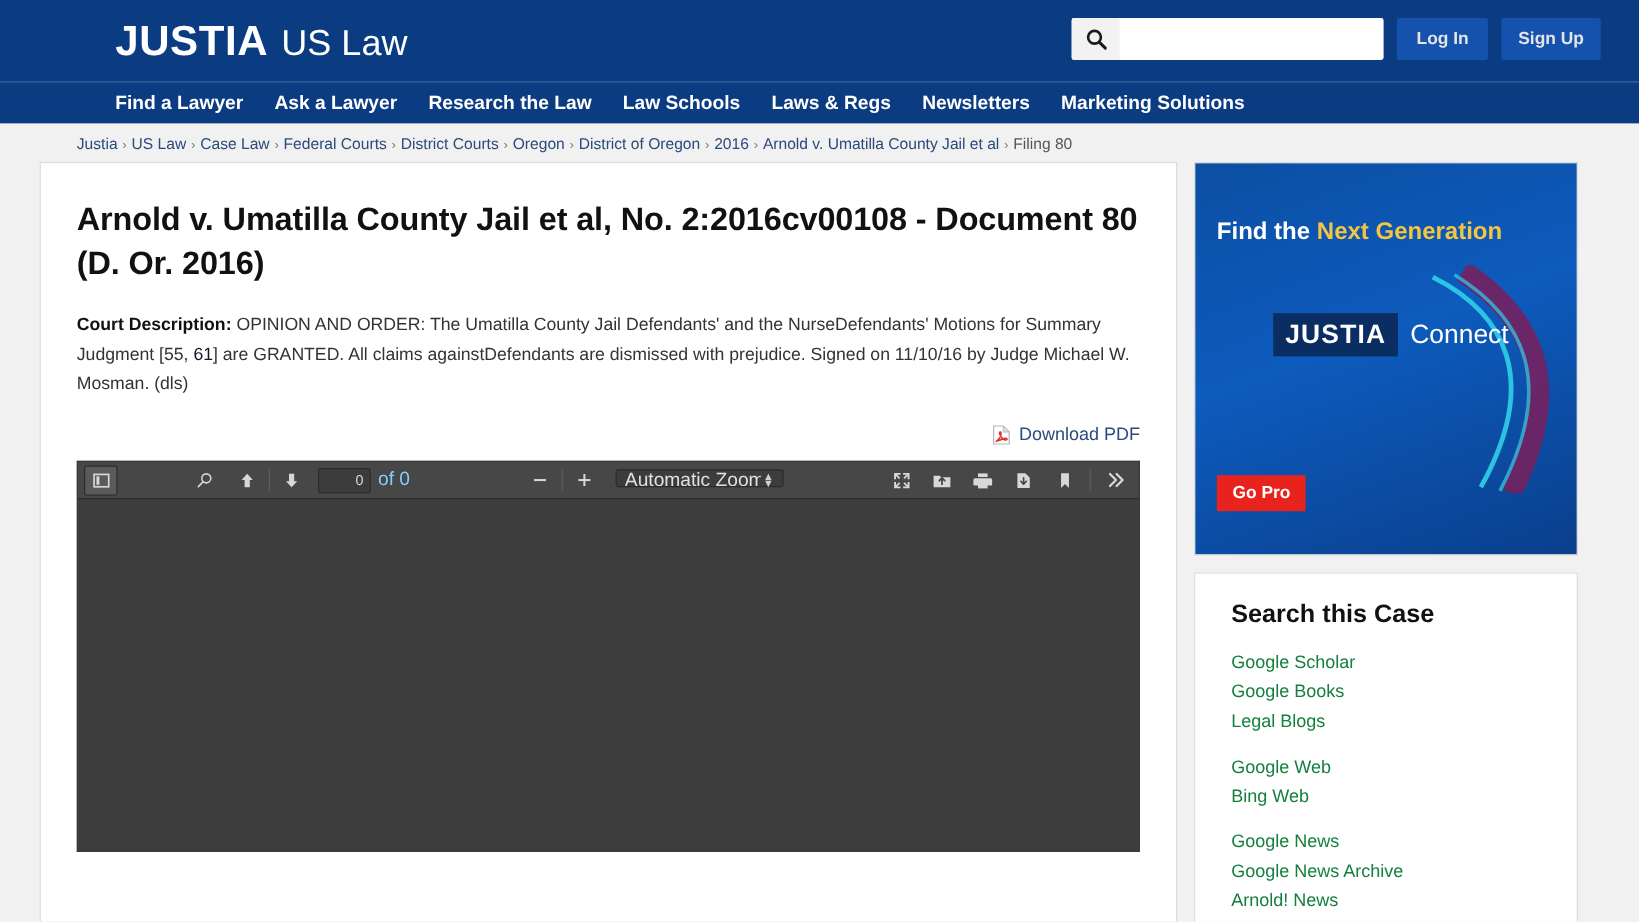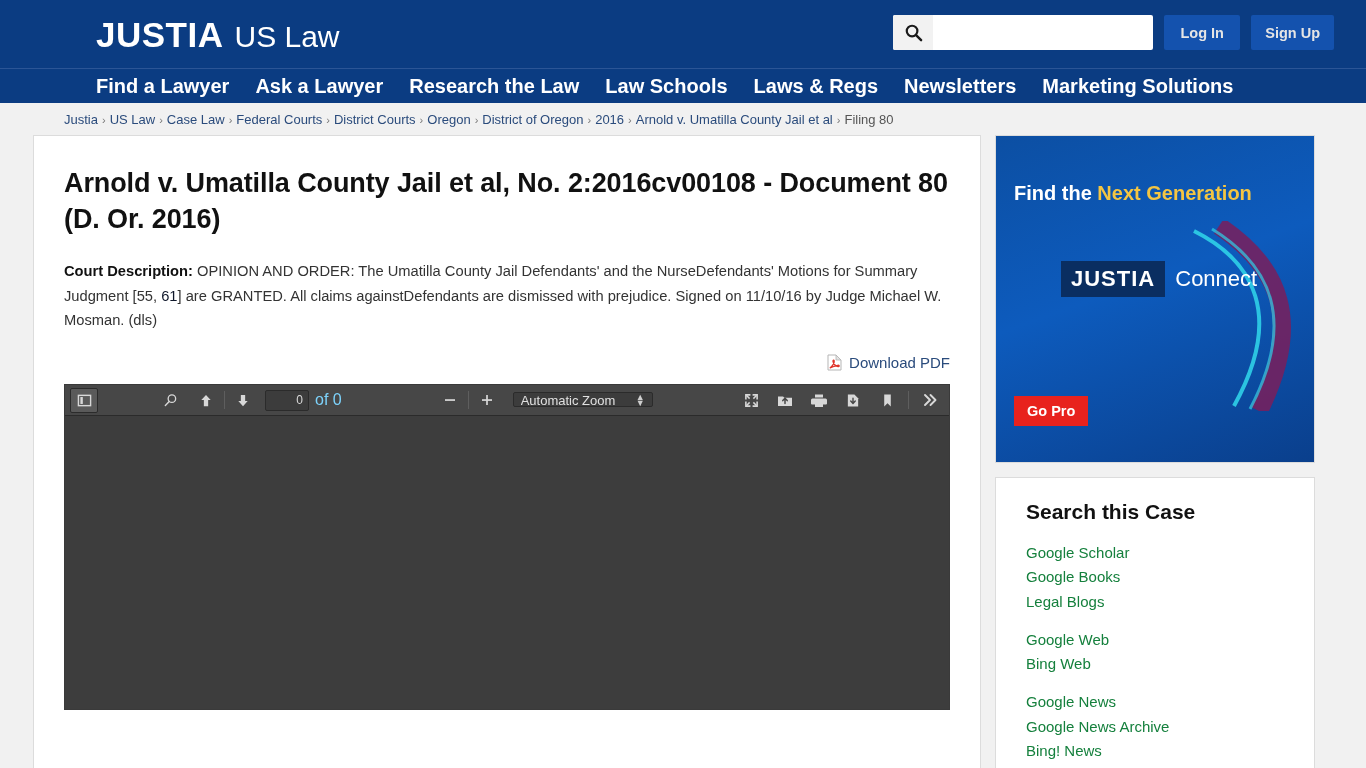--- a/index.html
+++ b/index.html
@@ -110,21 +110,21 @@
     width: 1302px;
     margin: 0 auto;
     height: 35px;
     display: flex;
     align-items: center;
     padding-left: 64px;
     gap: 26px;
   }
   .nav-item {
     color: #ffffff;
-    font-size: 20px;
+    font-size: 16px;
     font-weight: bold;
     text-decoration: none;
     white-space: nowrap;
     cursor: pointer;
   }
 
   
   .breadcrumb-bar {
     background: #f1f1f1;
     height: 32px;
@@ -251,21 +251,21 @@
     font-size: 16px;
     margin-left: 6px;
     white-space: nowrap;
   }
   .zoom-select {
     height: 15px;
     background: #3c3c3c;
     border: 1px solid #2b2b2b;
     border-radius: 2px;
     color: #e0e0e0;
-    font-size: 13px;
+    font-size: 16px;
     padding: 0 18px 0 7px;
     width: 140px;
     font-family: "Liberation Sans", sans-serif;
     outline: none;
     -webkit-appearance: none;
     appearance: none;
     cursor: pointer;
   }
   .zoom-wrap { position: relative; margin-left: 12px; }
   .zoom-arrows {
@@ -563,18 +563,18 @@
             <a class="sc-link" href="#">Google Books</a>
             <a class="sc-link" href="#">Legal Blogs</a>
           </div>
           <div class="sc-group">
             <a class="sc-link" href="#">Google Web</a>
             <a class="sc-link" href="#">Bing Web</a>
           </div>
           <div class="sc-group">
             <a class="sc-link" href="#">Google News</a>
             <a class="sc-link" href="#">Google News Archive</a>
-            <a class="sc-link" href="#">Bing! News</a>
+            <a class="sc-link" href="#">Arnold! News</a>
           </div>
         </div>
     </div>
   </div>
 </div>
 
 </body></html>

